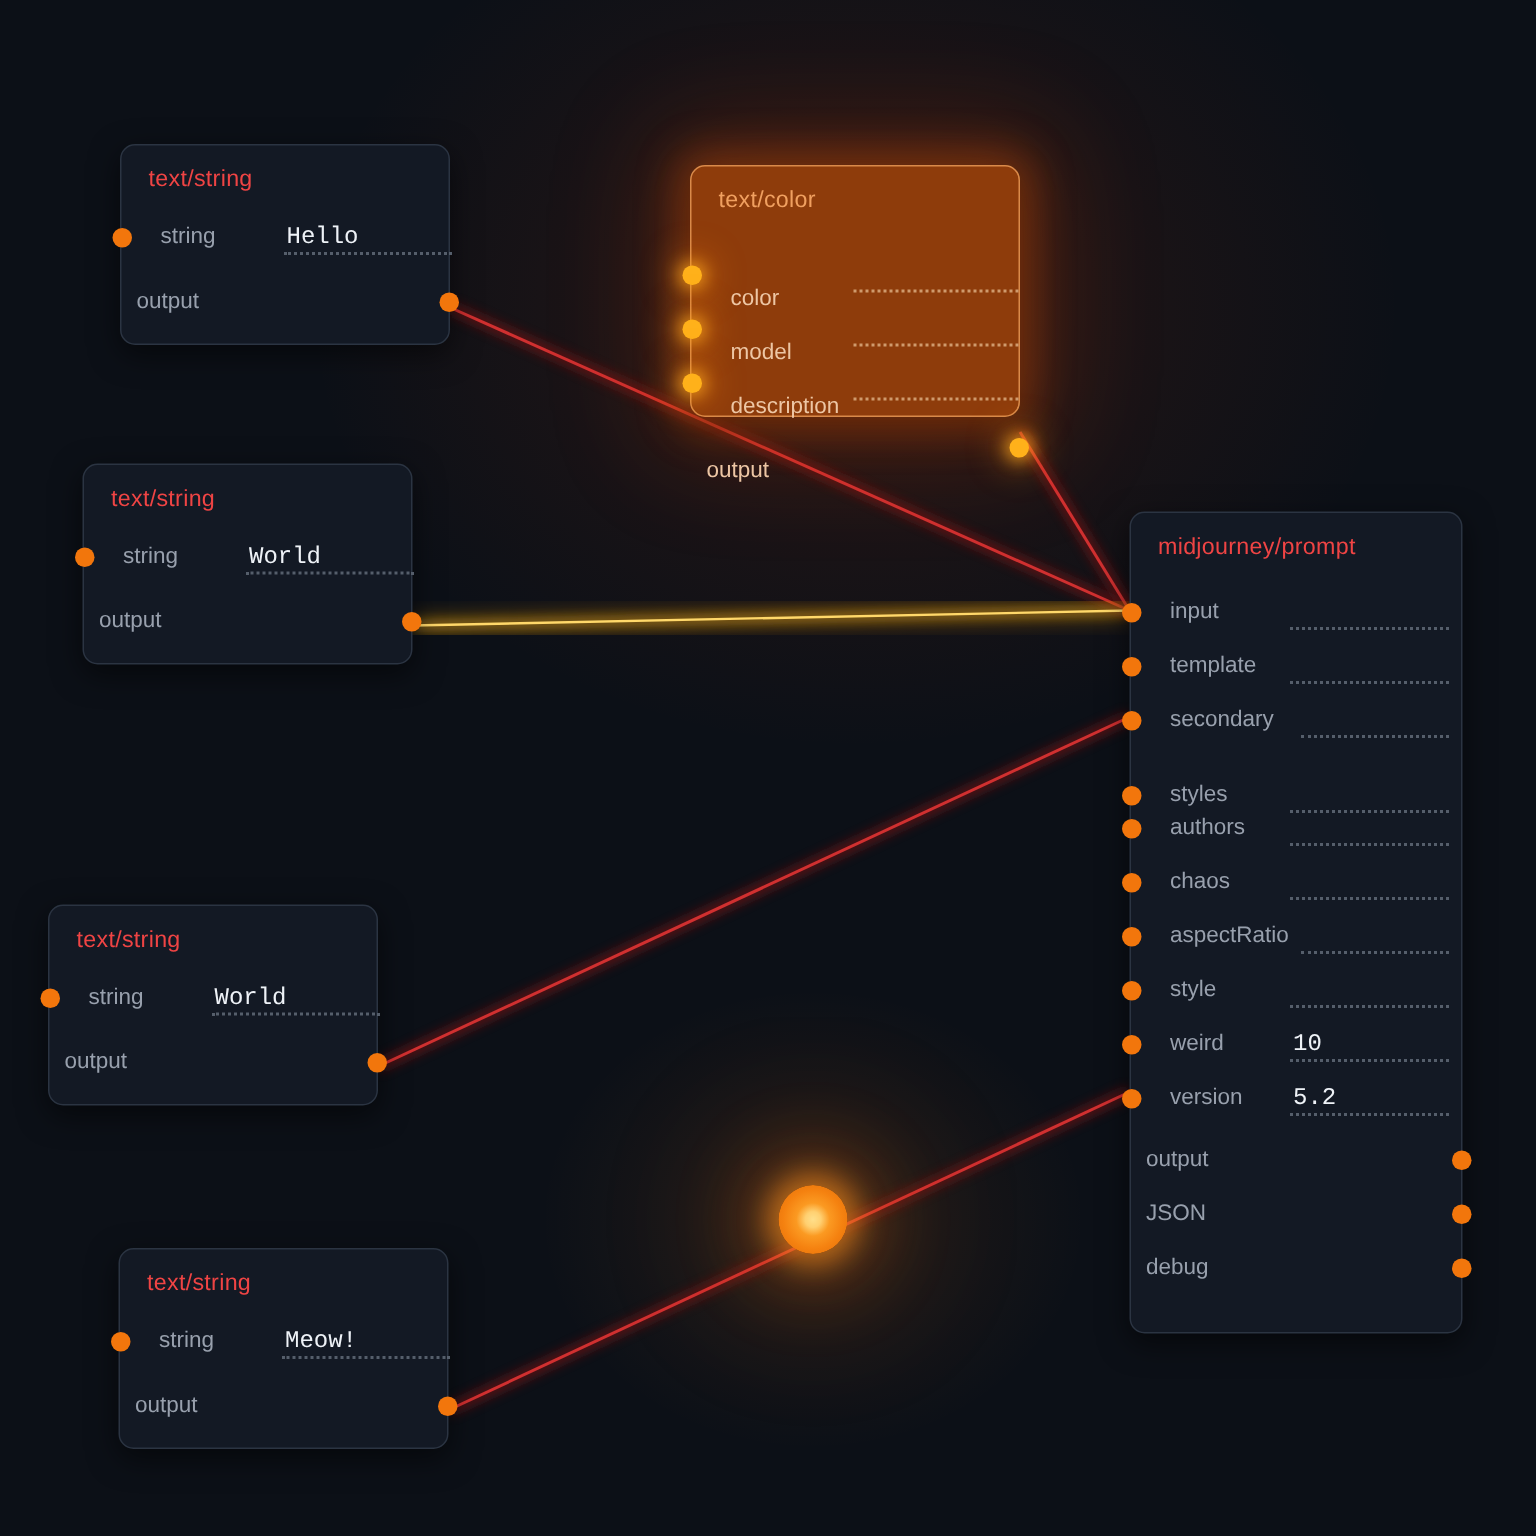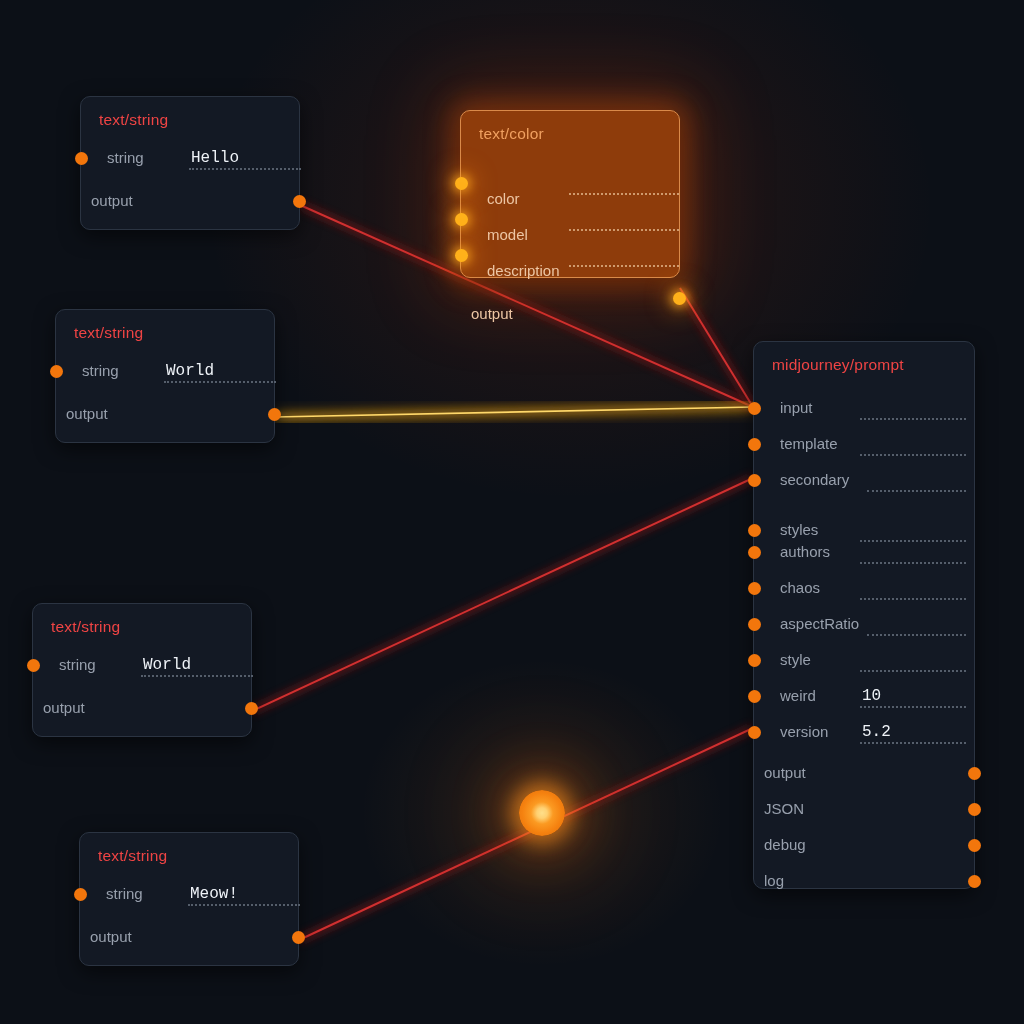--- a/index.html
+++ b/index.html
@@ -285,21 +285,17 @@
       <span class="port out"></span>
     </div>
     <div class="row" style="top:454px;">
       <span class="row-label" style="left:10px;">JSON</span>
       <span class="port out"></span>
     </div>
     <div class="row" style="top:490px;">
       <span class="row-label" style="left:10px;">debug</span>
       <span class="port out"></span>
     </div>
-    <div class="row" style="top:526px;">
-      <span class="row-label" style="left:10px;">log</span>
-      <span class="port out"></span>
-    </div>
   </div>
 
   <div class="orb" style="left:519px;top:790px;"></div>
 
 </div>
 
 </body></html>

